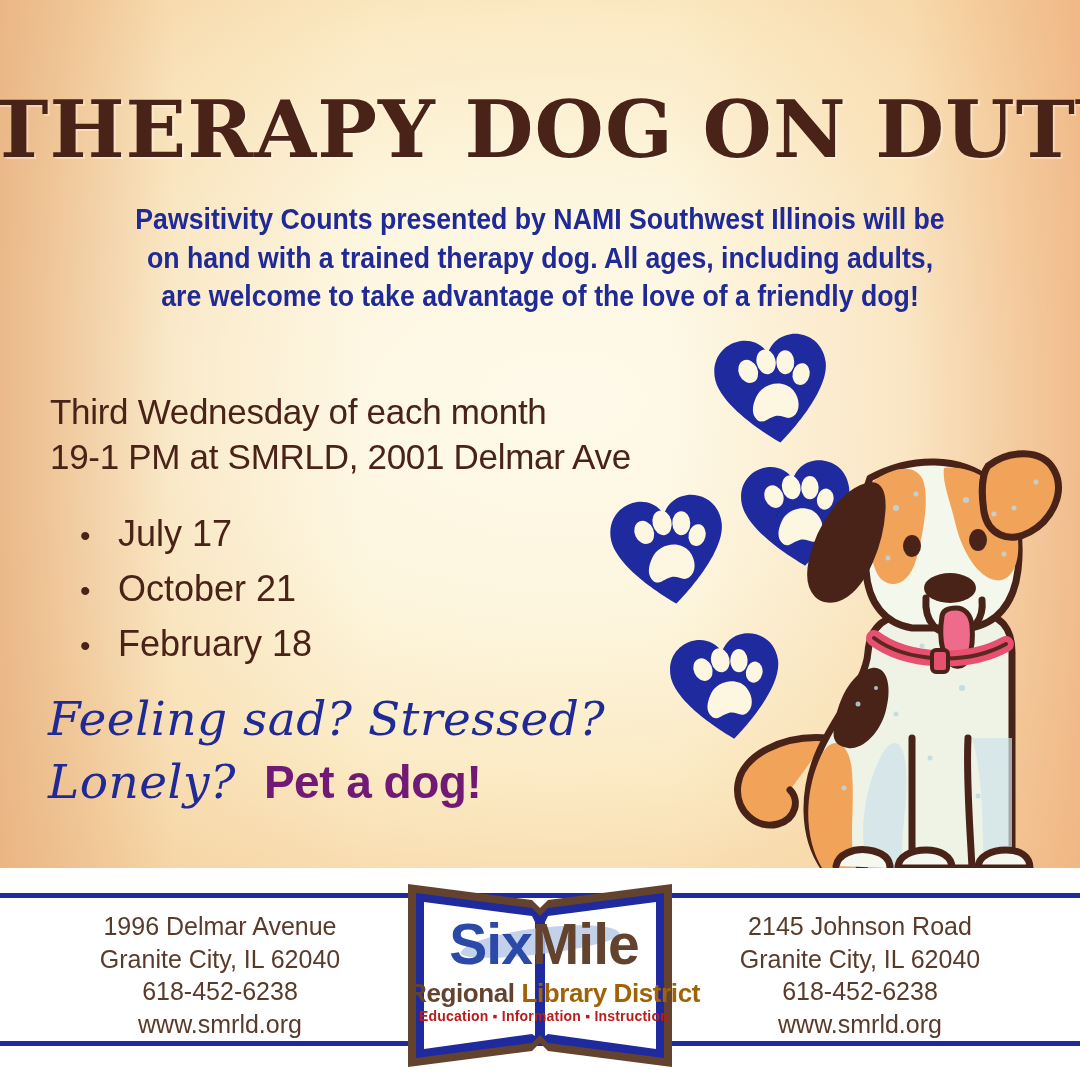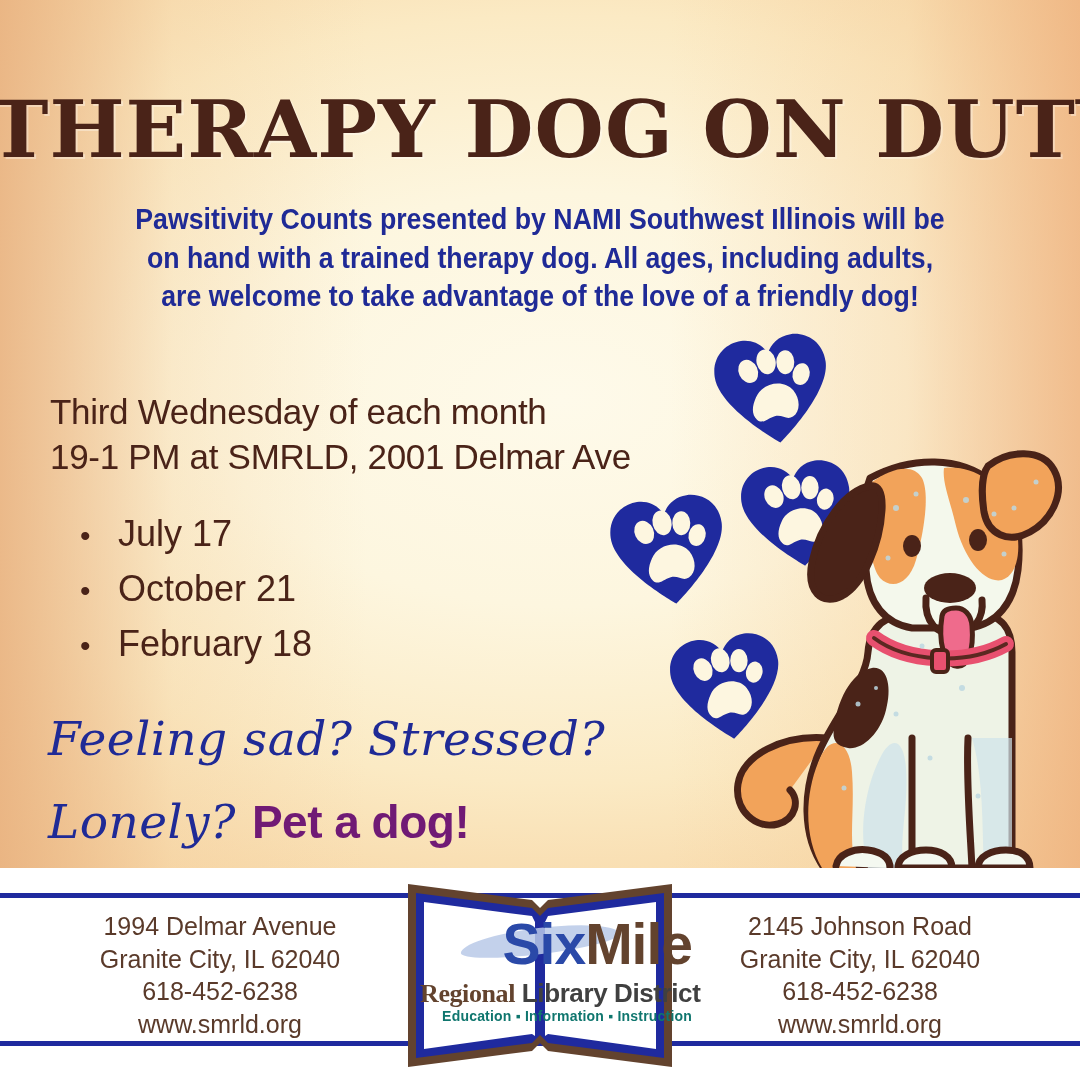--- a/index.html
+++ b/index.html
@@ -63,23 +63,22 @@
   #dates .txt{white-space:nowrap;}
 
   
   #tagline{
     position:absolute;left:48px;top:688px;width:620px;color:#1f2a96;
   }
   #tagline .scr{
     font-family:"DejaVu Serif", serif;
     font-style:italic;font-size:47px;line-height:1.34;letter-spacing:.5px;
     font-weight:400;
-    margin-top:20px;
-  }
-  #tagline .row2{display:flex;align-items:baseline;gap:16px;}
+  }
+  #tagline .row2{display:flex;align-items:baseline;gap:28px;}
   #tagline .cta{
     font-family:"Liberation Sans", sans-serif;font-weight:bold;
     font-size:46px;letter-spacing:-.5px;color:#701a75;
   }
 
   
   #footer{
     position:absolute;left:0;top:868px;width:1080px;height:212px;background:#ffffff;
   }
   .rule{position:absolute;left:0;width:1080px;height:5px;background:#1f2a9e;}
@@ -88,28 +87,28 @@
   .addr{
     position:absolute;top:42px;width:420px;text-align:center;
     font-family:"Liberation Sans", sans-serif;
     color:#5a3a2a;font-size:25px;line-height:1.30;
   }
   #addr-left{left:10px;}
   #addr-right{left:650px;}
 
   
   #logo{position:absolute;left:404px;top:878px;width:272px;height:195px;}
-  .logo-txt{position:absolute;left:16px;width:272px;text-align:right;white-space:nowrap;}
+  .logo-txt{position:absolute;left:4px;width:272px;text-align:center;white-space:nowrap;}
   #l-main{top:38px;font-size:57px;font-weight:bold;letter-spacing:-1px;line-height:1;}
   #l-main .six{color:#2a49a8;}
   #l-main .mile{color:#63432e;}
   #l-sub{top:100px;font-size:26px;font-weight:bold;letter-spacing:-.4px;}
-  #l-sub .reg{color:#63432e;font-family:Liberation Serif, serif;}
-  #l-sub .lib{color:#404040;}
-  #l-tag{top:130px;font-size:14px;font-weight:bold;color:#0f766e;letter-spacing:.2px;}
+  #l-sub .reg{color:#63432e;}
+  #l-sub .lib{color:#a16207;}
+  #l-tag{top:130px;font-size:14px;font-weight:bold;color:#b91c1c;letter-spacing:.2px;}
   #l-swoosh{position:absolute;left:56px;top:50px;width:160px;height:26px;
      background:#b9c9e8;border-radius:50% 50% 50% 50%/60% 60% 40% 40%;
      transform:rotate(-7deg);opacity:.85;}
 </style>
 </head>
 <body>
 
 <div id="poster">
 
   <div id="bg"></div>
@@ -246,21 +245,21 @@
       <span class="scr">Lonely?</span>
       <span class="cta">Pet a dog!</span>
     </div>
   </div>
 
   <div id="footer">
     <div class="rule" id="rule-top"></div>
     <div class="rule" id="rule-bot"></div>
 
     <div class="addr" id="addr-left">
-      <div>1994 Delmar Avenue</div>
+      <div>1996 Delmar Avenue</div>
       <div>Granite City, IL 62040</div>
       <div>618-452-6238</div>
       <div>www.smrld.org</div>
     </div>
 
     <div class="addr" id="addr-right">
       <div>2145 Johnson Road</div>
       <div>Granite City, IL 62040</div>
       <div>618-452-6238</div>
       <div>www.smrld.org</div>

